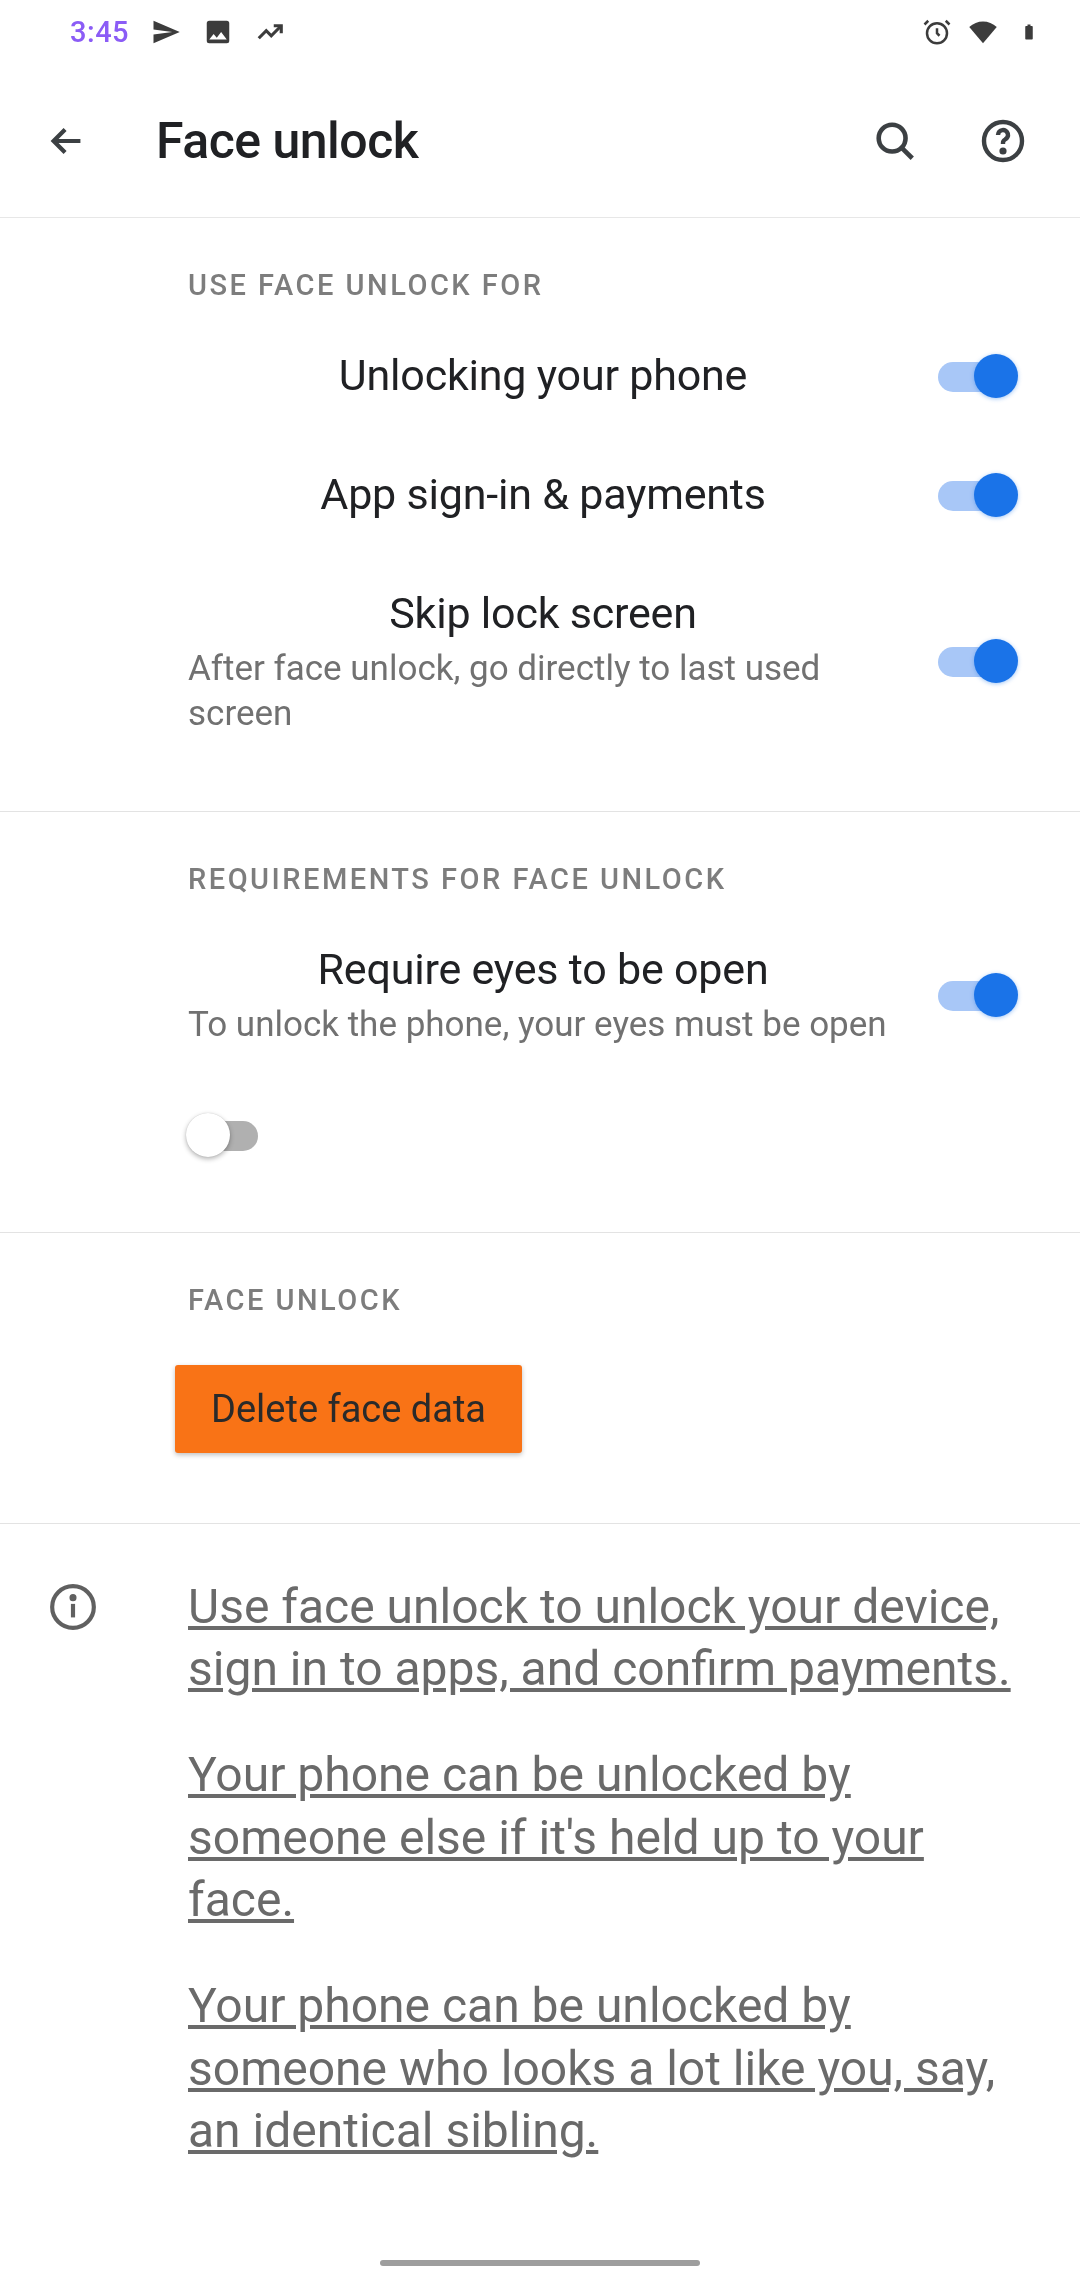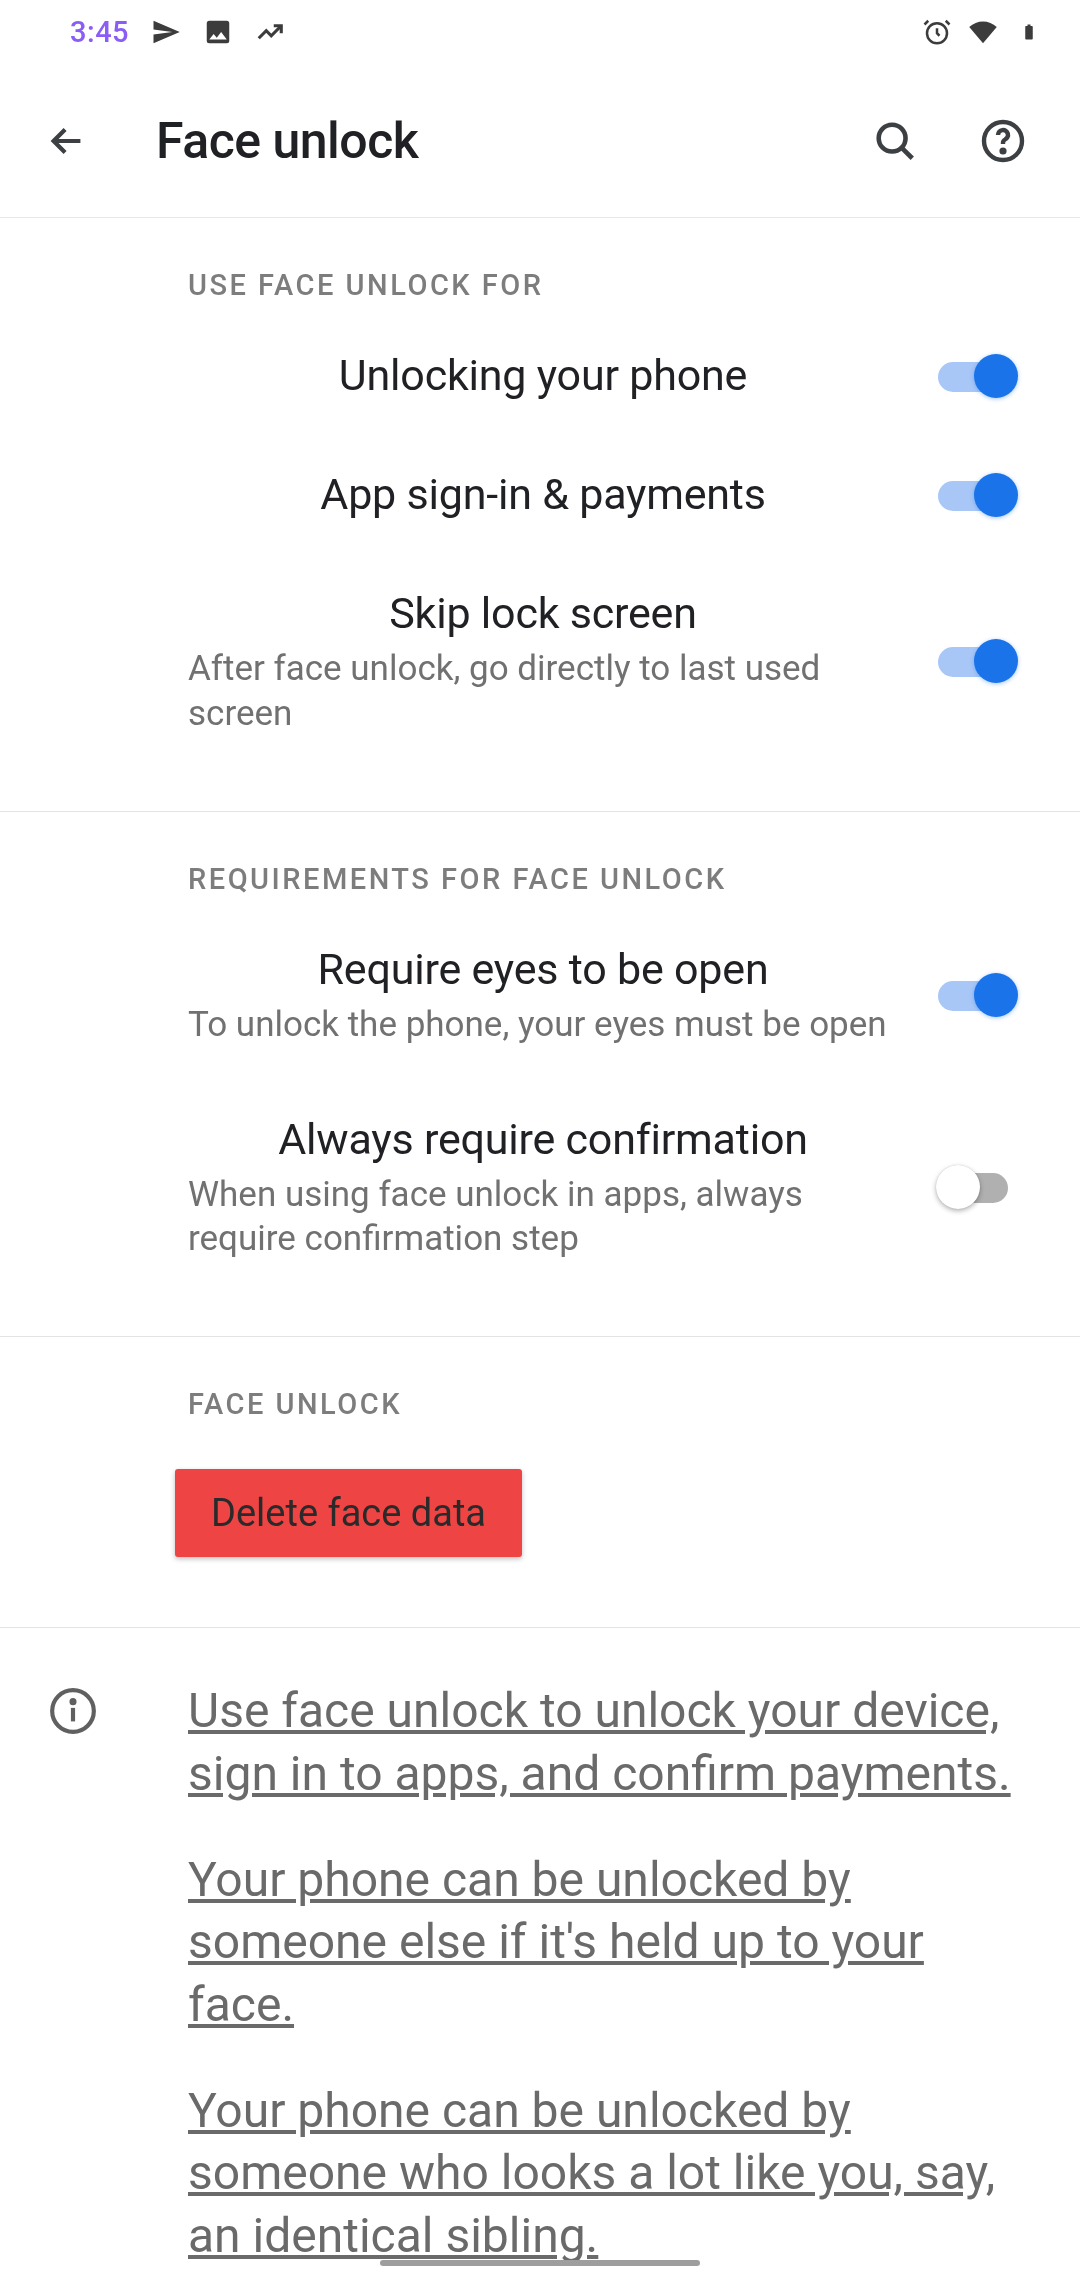--- a/index.html
+++ b/index.html
@@ -153,21 +153,21 @@
       left: 36px;
       background: #1a73e8;
       box-shadow: 0 1px 4px rgba(26,115,232,0.4);
     }
     
     .btn-row {
       padding: 34px 40px 0 175px;
     }
     .del-btn {
       display: inline-block;
-      background: #ef4444;
+      background: #f97316;
       color: #2a2a2a;
       font-size: 38px;
       padding: 22px 36px;
       border-radius: 3px;
       cursor: pointer;
       box-shadow: 0 2px 5px rgba(0,0,0,0.25);
     }
     
     .info-section {
       display: flex;
@@ -312,24 +312,20 @@
         <div class="row-title">Require eyes to be open</div>
         <div class="row-sub">To unlock the phone, your eyes must be open</div>
       </div>
       <div class="switch on">
           <div class="switch-track"></div>
           <div class="switch-thumb"></div>
         </div>
     </div>
 
     <div class="row">
-      <div class="row-text">
-        <div class="row-title">Always require confirmation</div>
-        <div class="row-sub">When using face unlock in apps, always require confirmation step</div>
-      </div>
       <div class="switch">
           <div class="switch-track"></div>
           <div class="switch-thumb"></div>
         </div>
     </div>
   </div>
 
   <div class="section" style="padding-bottom:70px;">
     <div class="section-header">FACE UNLOCK</div>
     <div class="btn-row">

